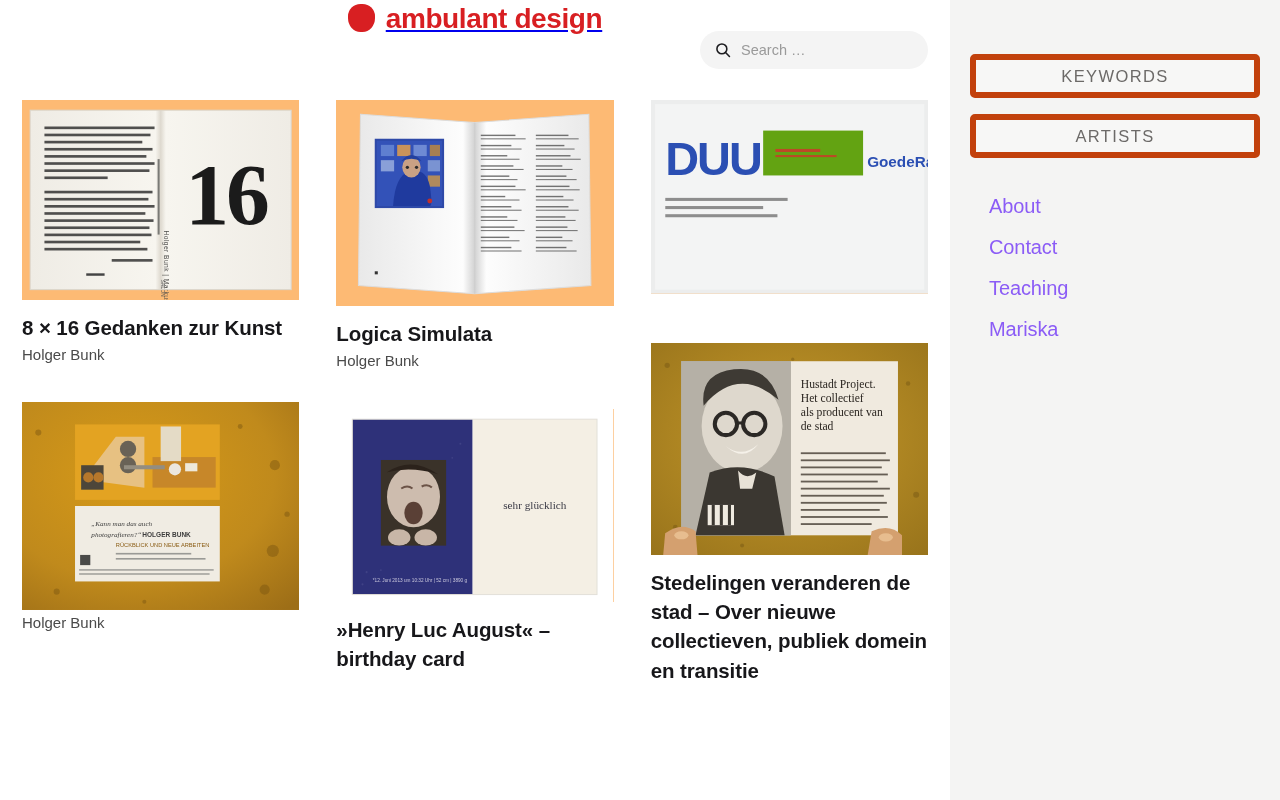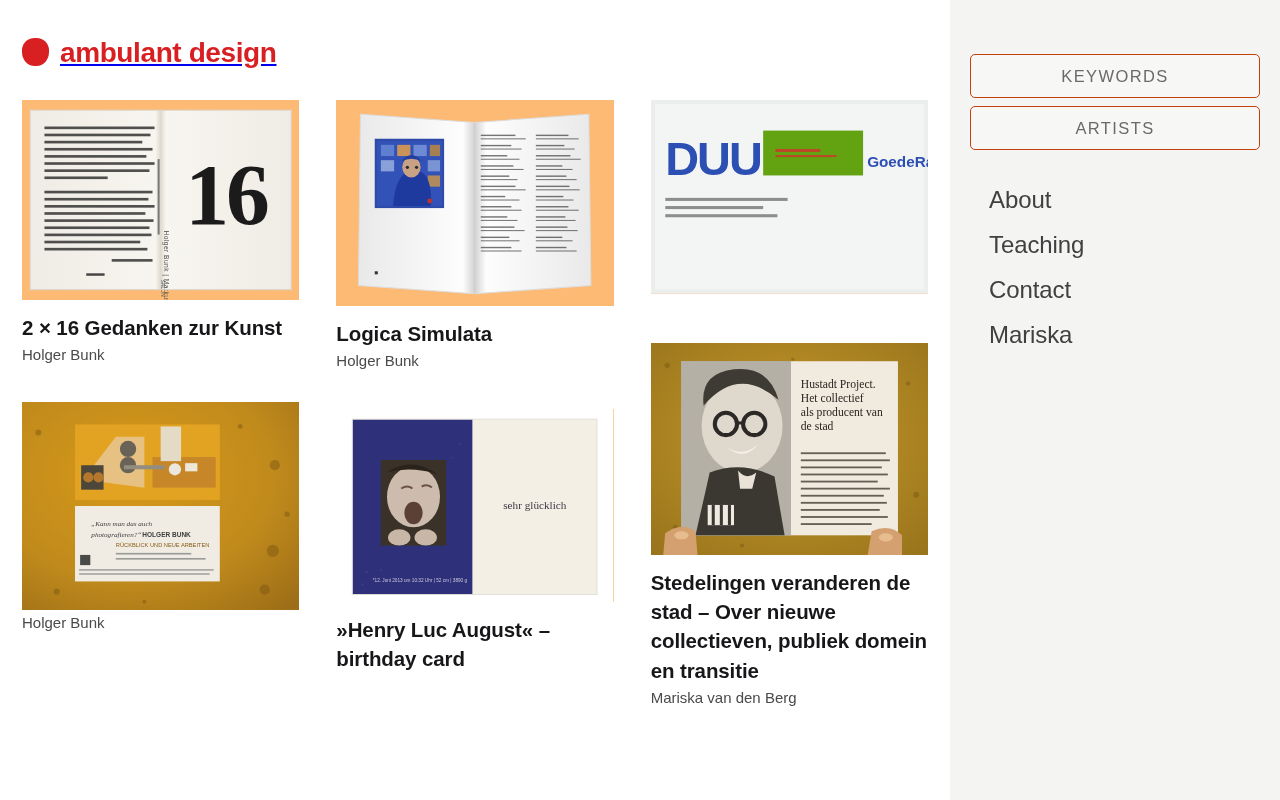--- a/index.html
+++ b/index.html
@@ -20,20 +20,21 @@
     position: relative;
     overflow: hidden;
   }
 
   .header {
     height: 100px;
     display: flex;
     align-items: center;
     padding: 0 22px;
     position: relative;
+    flex-direction: column;
   }
   .brand { display: flex; align-items: baseline; }
   .dot {
     width: 27px; height: 28px;
     background: #d81f22;
     border-radius: 46% 46% 46% 46% / 44% 44% 50% 50%;
     display: inline-block;
     margin-right: 11px;
     transform: translateY(4px);
   }
@@ -113,60 +114,67 @@
   }
 
   
   .sidebar {
     width: 330px; height: 800px;
     background: #f4f4f3;
     padding: 54px 20px 0 20px;
   }
   .panel-head {
     height: 44px;
-    border: 1px solid #c2410c;
+    border: 6px solid #c2410c;
     border-radius: 5px;
     background: #f7f7f6;
     display: flex;
     align-items: center;
     justify-content: center;
     font-size: 16.5px;
     letter-spacing: 1.4px;
     color: #6c6a68;
   }
   .kw-list { margin: 23px 0 0 24px; }
   .kw-item {
     font-size: 16px;
     color: #212124;
     line-height: 1;
     margin-bottom: 21px;
   }
-  .panel-head.artists { margin-top: 8px; }
+  .panel-head.artists { margin-top: 16px; }
   .nav-list { margin: 38px 0 0 19px; }
   .nav-item {
-    font-size: 24px;
-    color: #404040;
+    font-size: 20px;
+    color: #8b5cf6;
     line-height: 1;
     margin-bottom: 21px;
     letter-spacing: -0.1px;
   }
 </style>
 </head>
 <body>
 
 <div class="page">
 
   <div class="main">
 
     <div class="header">
       <a class="brand" href="#">
         <span class="dot"></span>
         <span class="brand-name">ambulant design</span>
       </a>
 
+      <div class="searchbox">
+        <svg class="search-icon" viewBox="0 0 24 24" fill="none" stroke="#1d1d20" stroke-width="2.1" stroke-linecap="round">
+          <circle cx="10.5" cy="10.5" r="6.6"></circle>
+          <line x1="15.4" y1="15.4" x2="20.6" y2="20.6"></line>
+        </svg>
+        <input class="search-input" type="text" placeholder="Search …" style="">
+      </div>
     </div>
 
     <div class="grid">
 
       
       <div class="card">
         <div class="thumb">
           <svg viewBox="0 0 272 196">
             <defs>
               <linearGradient id="pg1" x1="0" y1="0" x2="1" y2="0">
@@ -199,21 +207,21 @@
                 <rect x="88" y="156" width="40" height="2.6"></rect>
             </g>
             <rect x="63" y="170" width="18" height="2.4" fill="#444"></rect>
             <rect x="133" y="58" width="2" height="74" fill="#7a7a76"></rect>
             <text x="139" y="128" font-family="Liberation Sans, sans-serif" font-size="6.6" fill="#4a4a48" transform="rotate(90 139 128)" letter-spacing="0.4">Holger Bunk | Markus Vater</text>
             <text x="136" y="176" font-family="Liberation Sans, sans-serif" font-size="5" fill="#555" transform="rotate(90 136 176)">SALON</text>
             <text x="160" y="122" font-family="Liberation Serif, serif" font-size="86" font-weight="700" fill="#1b1b1b" letter-spacing="-3">16</text>
             <rect x="8" y="10" width="256" height="176" fill="none" stroke="#dad6cd" stroke-width="1"></rect>
           </svg>
         </div>
-        <div class="card-title">2 × 16 Gedanken zur Kunst</div>
+        <div class="card-title">8 × 16 Gedanken zur Kunst</div>
         <div class="card-author">Holger Bunk</div>
       </div>
 
       
       <div class="card">
         <div class="thumb">
           <svg viewBox="0 0 272 204">
             <defs>
               <radialGradient id="ochre" cx="0.4" cy="0.35" r="0.85">
                 <stop offset="0" stop-color="#d79a18"></stop>
@@ -471,37 +479,36 @@
                 <rect x="148" y="171" width="86" height="1.8"></rect>
               <rect x="148" y="178" width="70" height="1.8"></rect>
             </g>
             <path d="M14 188 q16 -12 30 -2 l2 24 H12 Z" fill="#d4a06f"></path>
             <path d="M218 186 q18 -8 30 4 l0 20 H214 Z" fill="#d4a06f"></path>
             <ellipse cx="30" cy="190" rx="7" ry="4" fill="#e7bd8f"></ellipse>
             <ellipse cx="232" cy="192" rx="7" ry="4" fill="#e7bd8f"></ellipse>
           </svg>
         </div>
         <div class="card-title">Stedelingen veranderen de stad – Over nieuwe collectieven, publiek domein en transitie</div>
-        <div class="card-author">Mariska van den Berg</div>
       </div>
 
       
       
 
     </div>
   </div>
 
   <div class="sidebar">
 
     <div class="panel-head">KEYWORDS</div>
 
 
     <div class="panel-head artists">ARTISTS</div>
 
     <div class="nav-list">
       <div class="nav-item">About</div>
+      <div class="nav-item">Contact</div>
       <div class="nav-item">Teaching</div>
-      <div class="nav-item">Contact</div>
       <div class="nav-item">Mariska</div>
     </div>
 
   </div>
 </div>
 
 </body></html>

